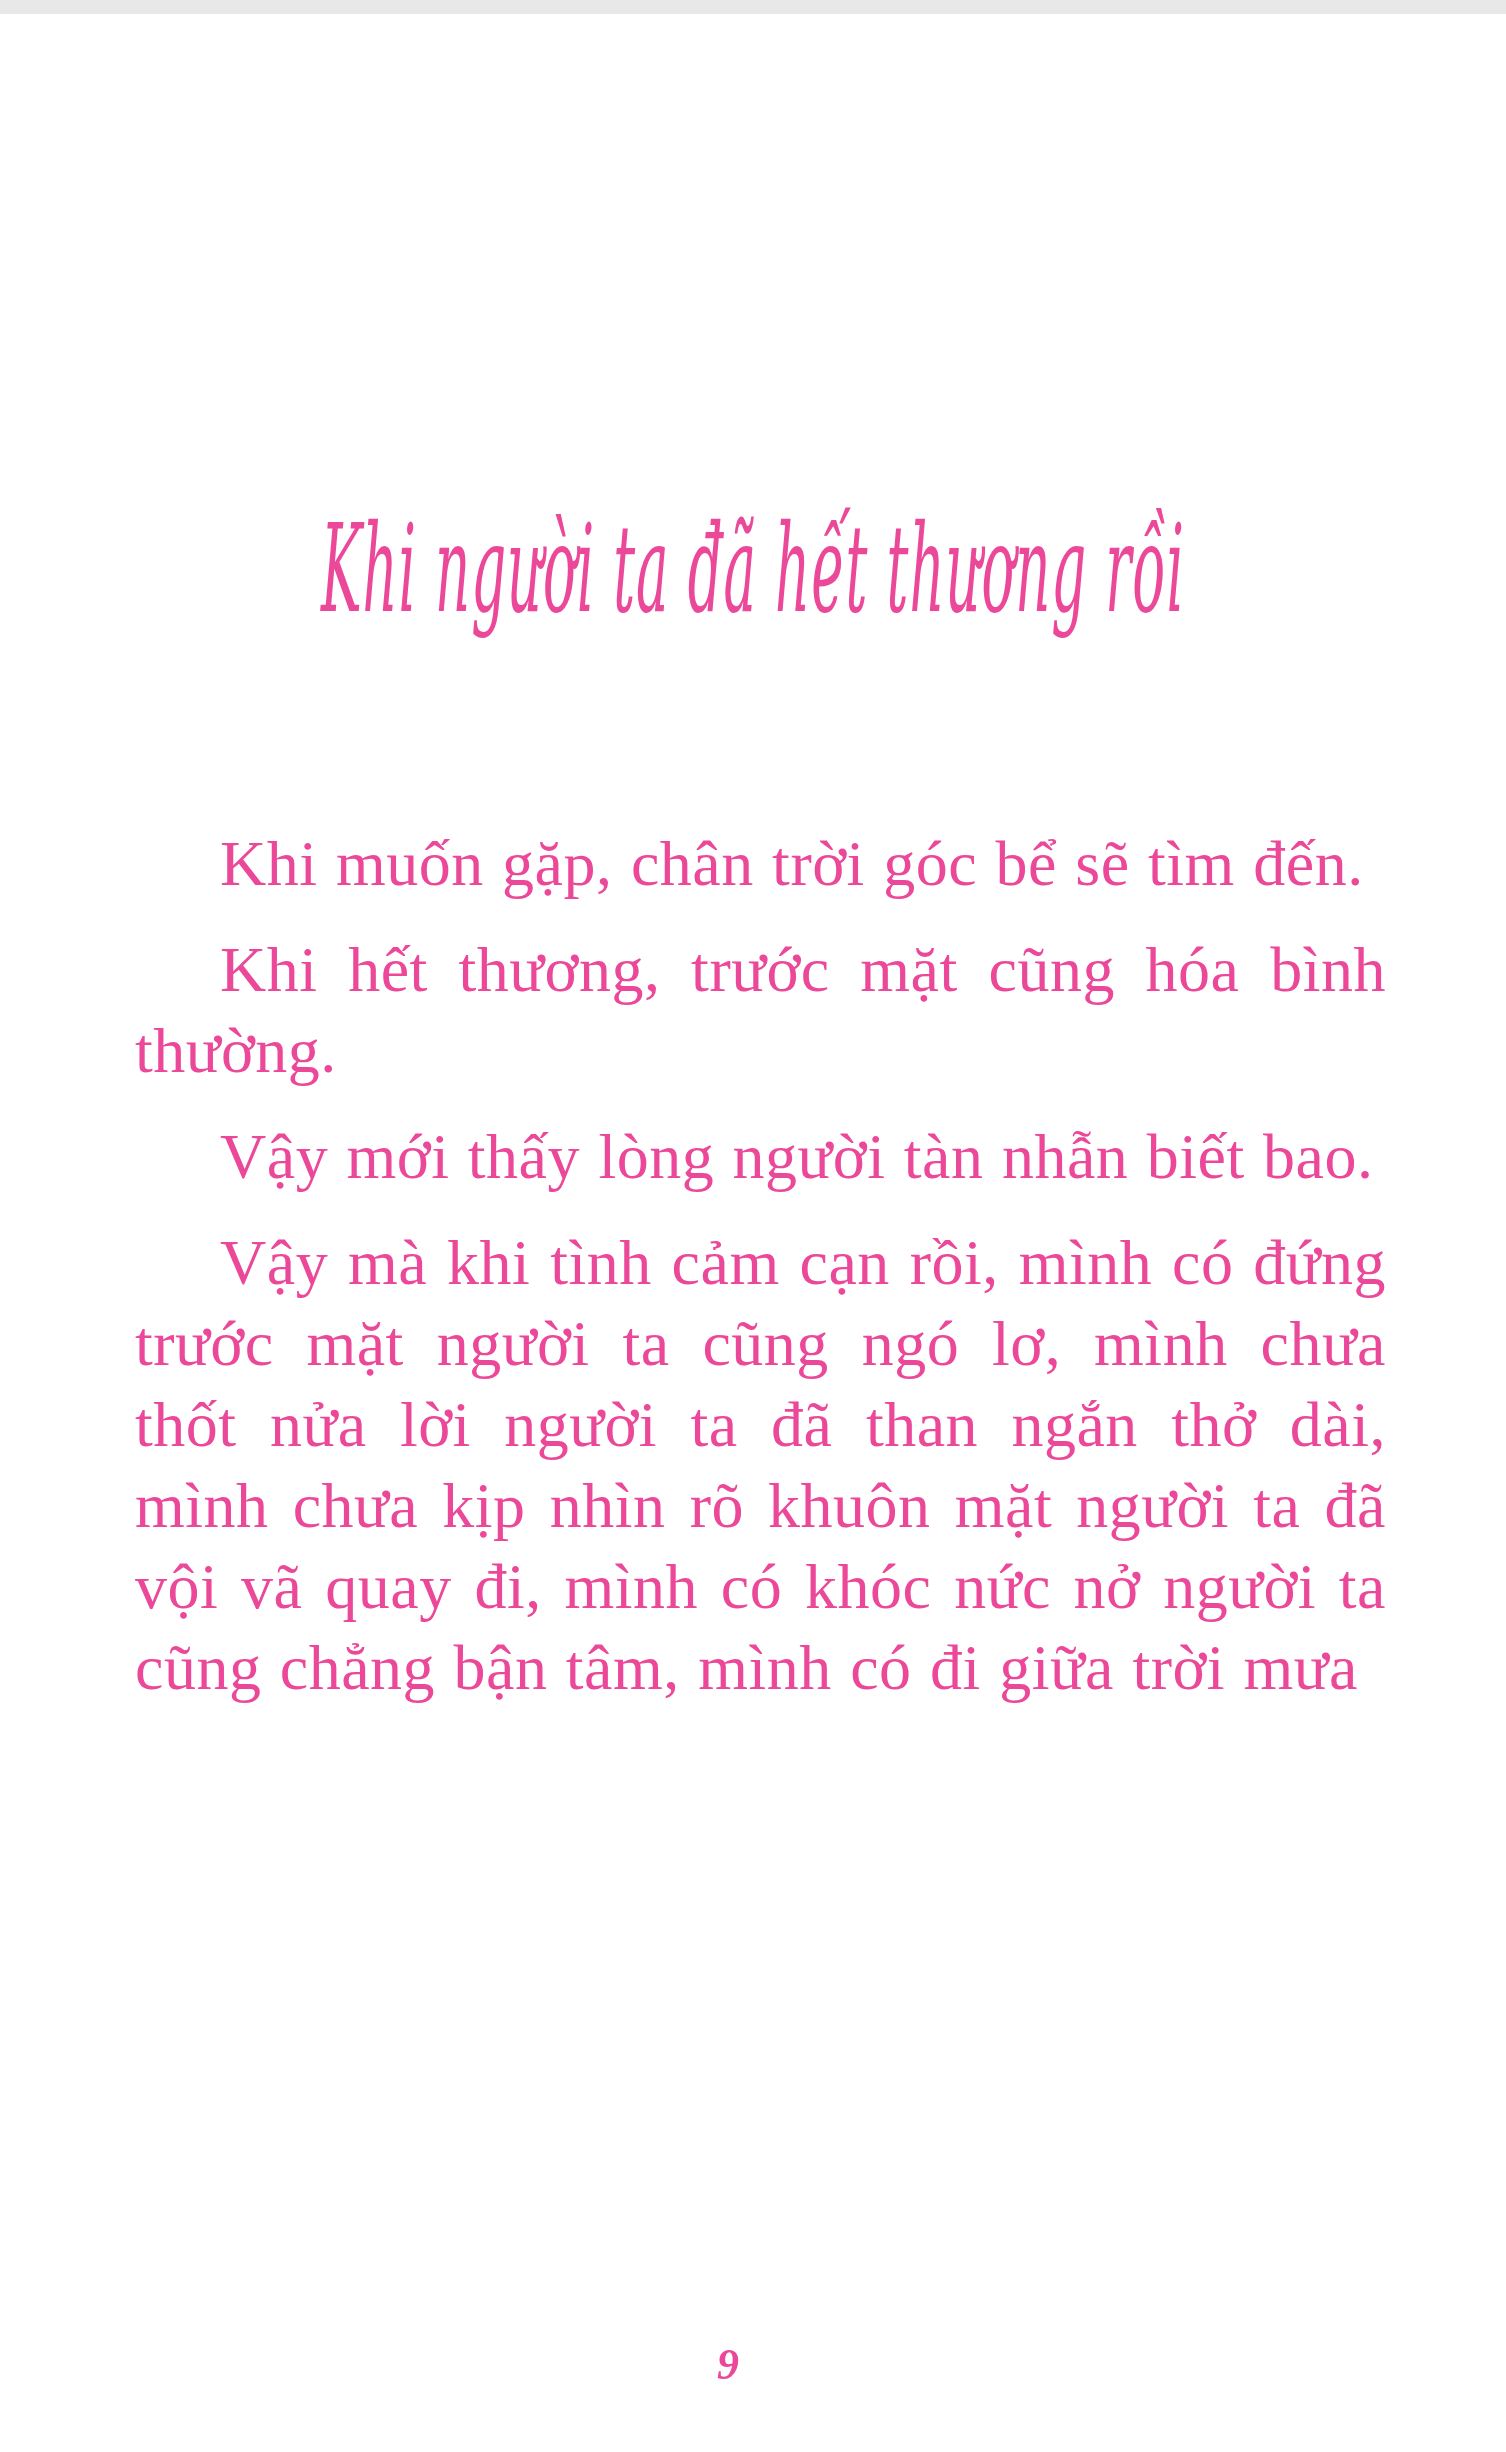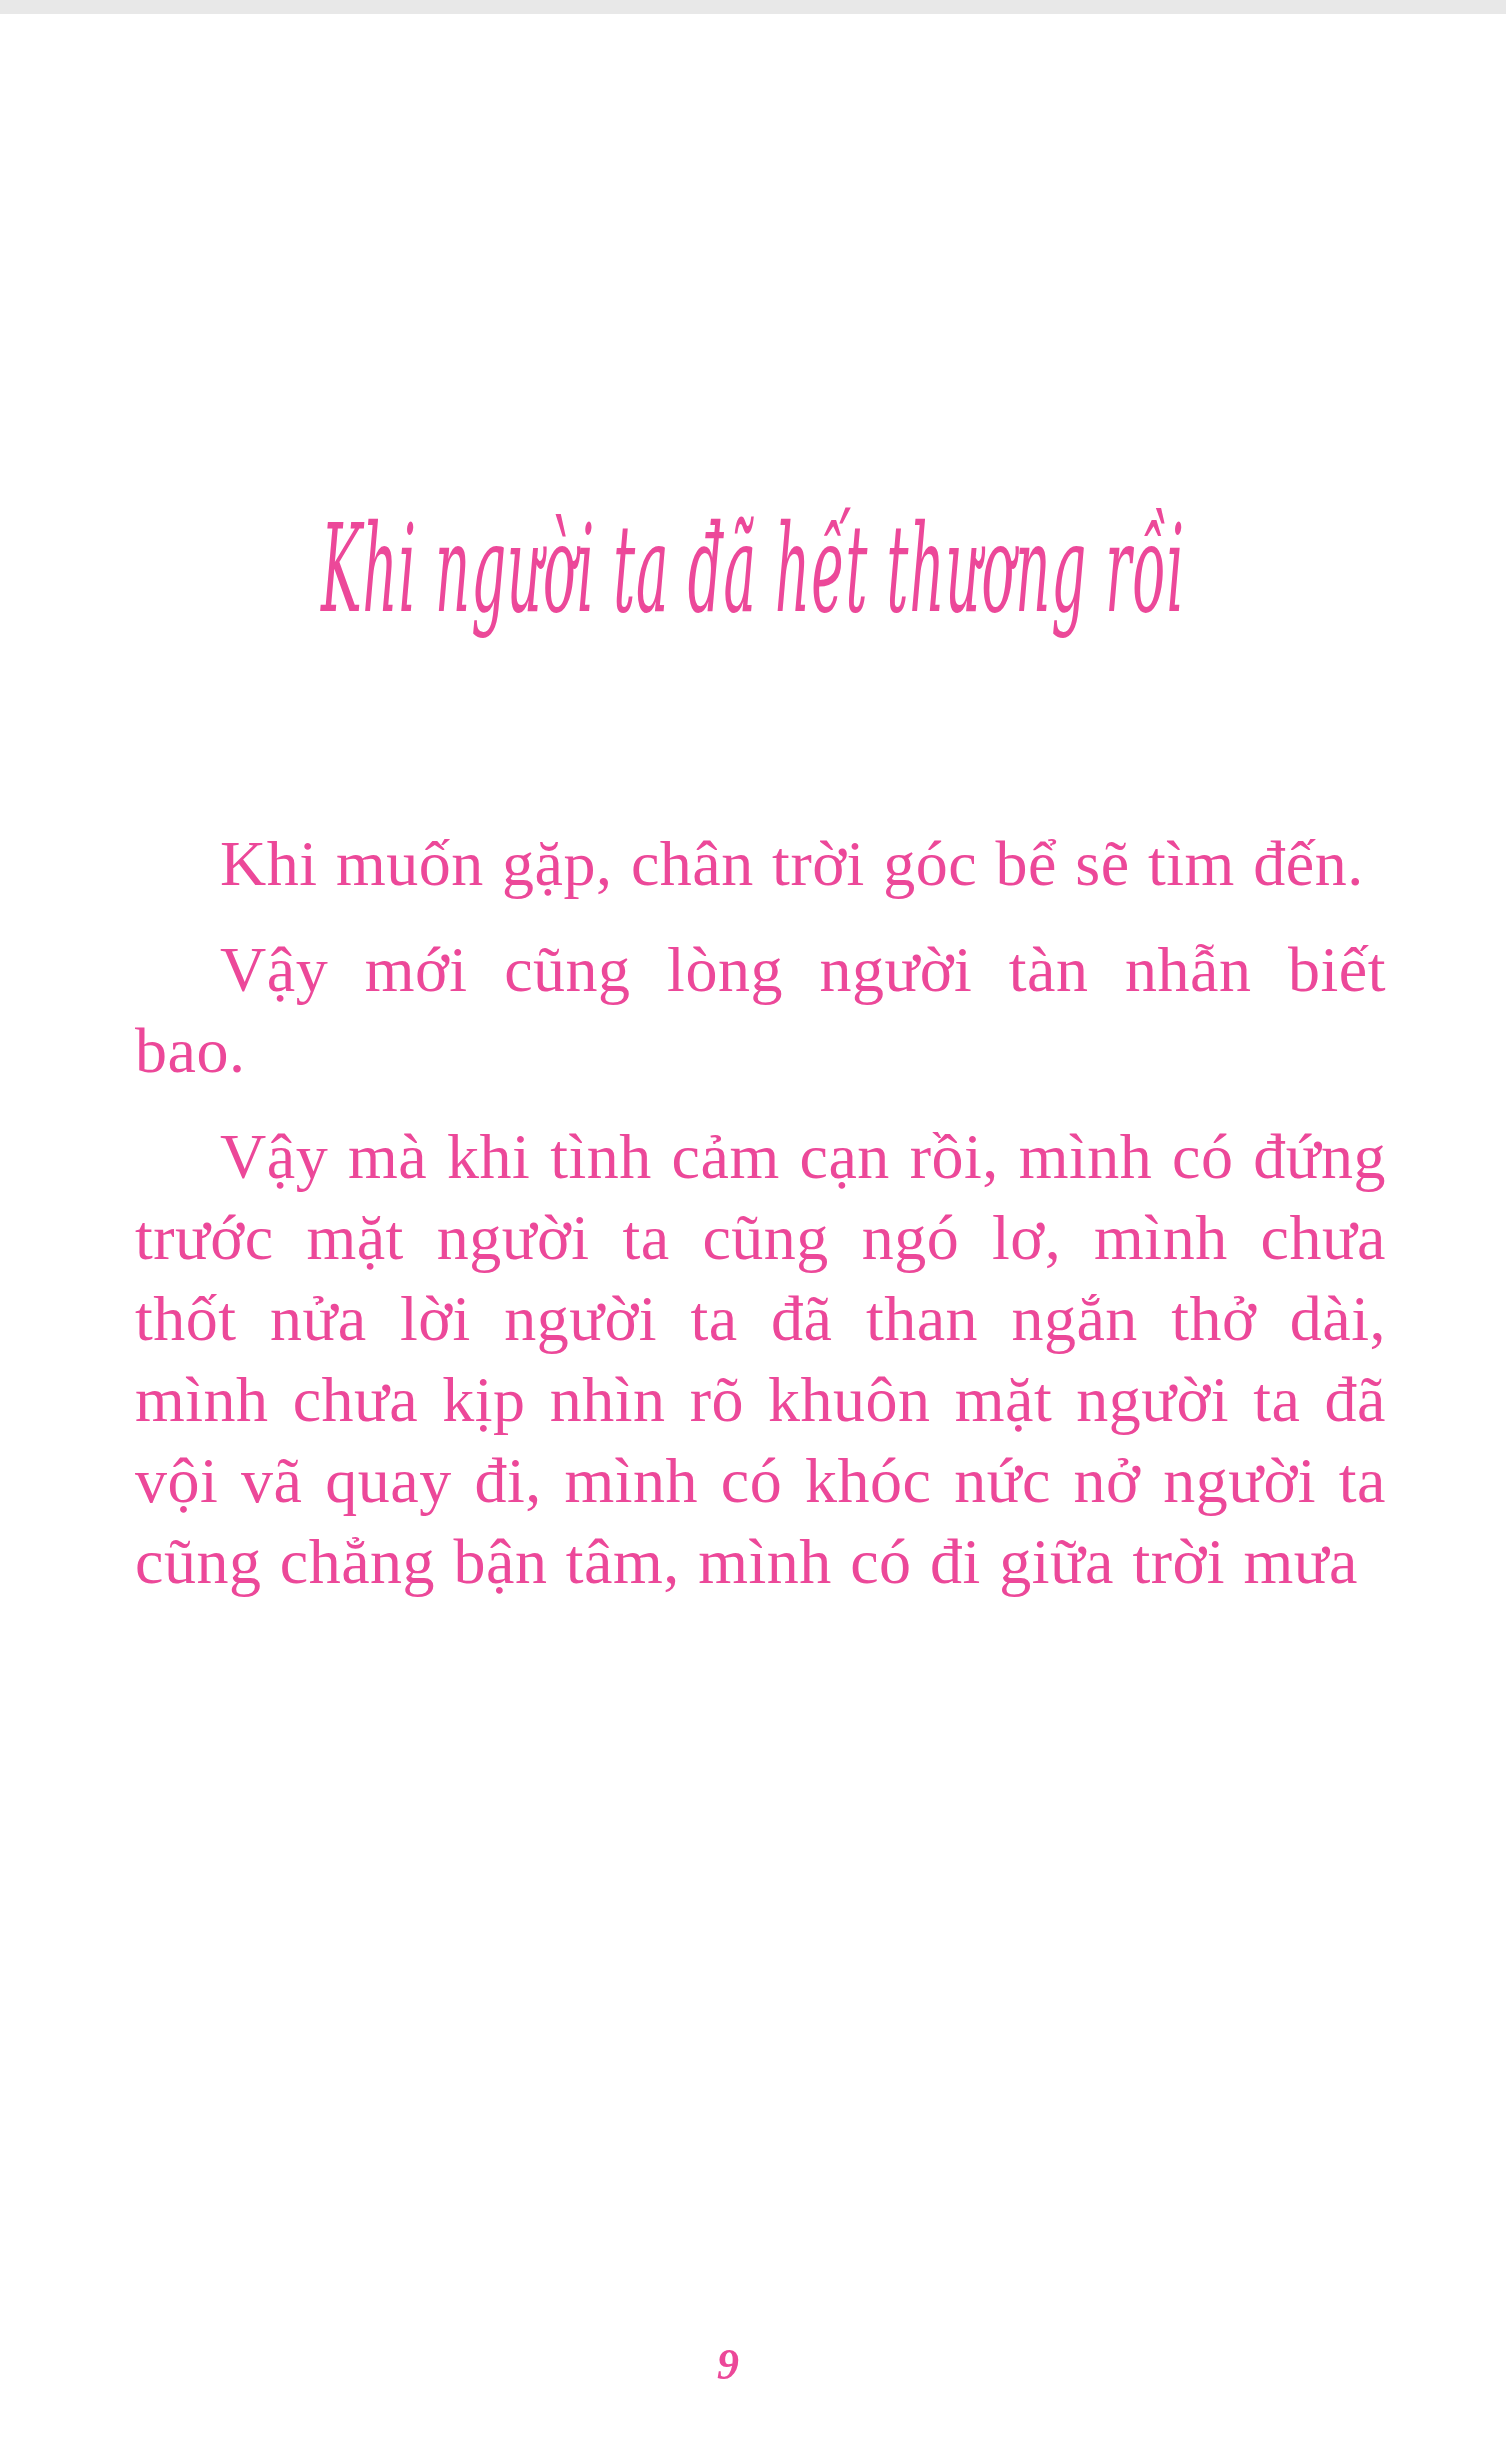--- a/index.html
+++ b/index.html
@@ -67,20 +67,21 @@
 <body>
 
 <div class="page">
 
   <div class="title-wrap">
     <span class="chapter-title">Khi người ta đã hết thương rồi</span>
   </div>
 
   <div class="body-text">
     <p>Khi muốn gặp, chân trời góc bể sẽ tìm đến.</p>
-    <p>Vậy mới cũng lòng người tàn nhẫn biết bao.</p>
+    <p>Khi hết thương, trước mặt cũng hóa bình thường.</p>
+    <p>Vậy mới thấy lòng người tàn nhẫn biết bao.</p>
     <p>Vậy mà khi tình cảm cạn rồi, mình có đứng trước mặt người ta cũng ngó lơ, mình chưa thốt nửa lời người ta đã than ngắn thở dài, mình chưa kịp nhìn rõ khuôn mặt người ta đã vội vã quay đi, mình có khóc nức nở người ta cũng chẳng bận tâm, mình có đi giữa trời mưa</p>
   </div>
 
   <div class="page-number">9</div>
 
 </div>
 
 
 </body></html>

